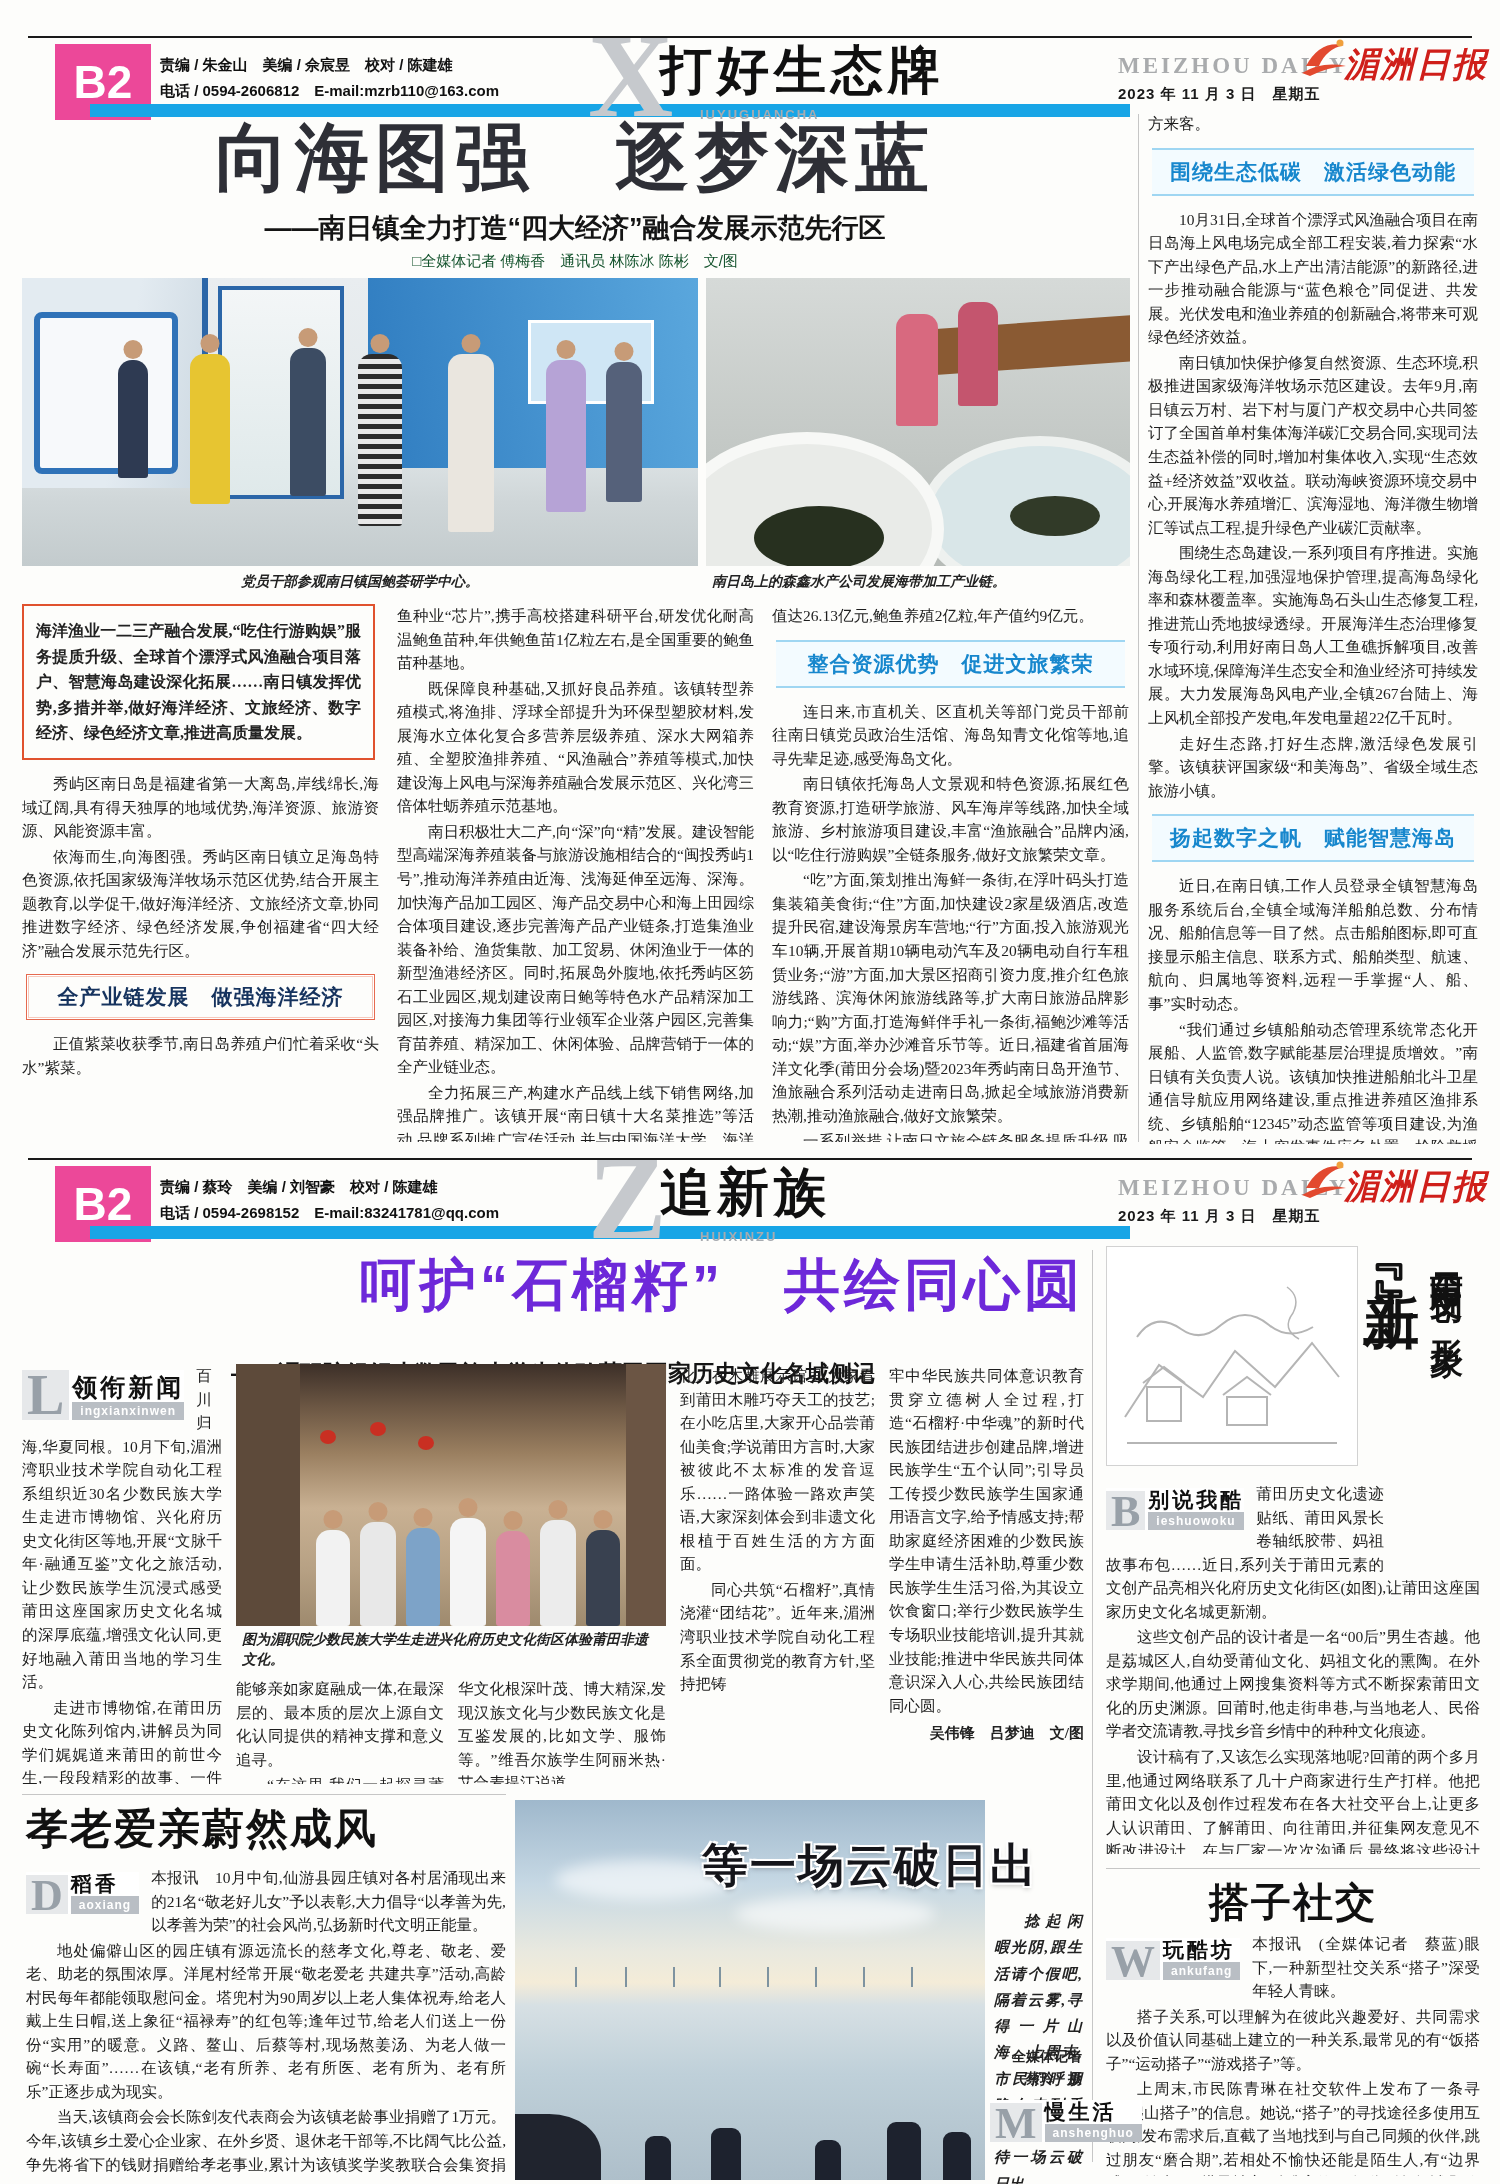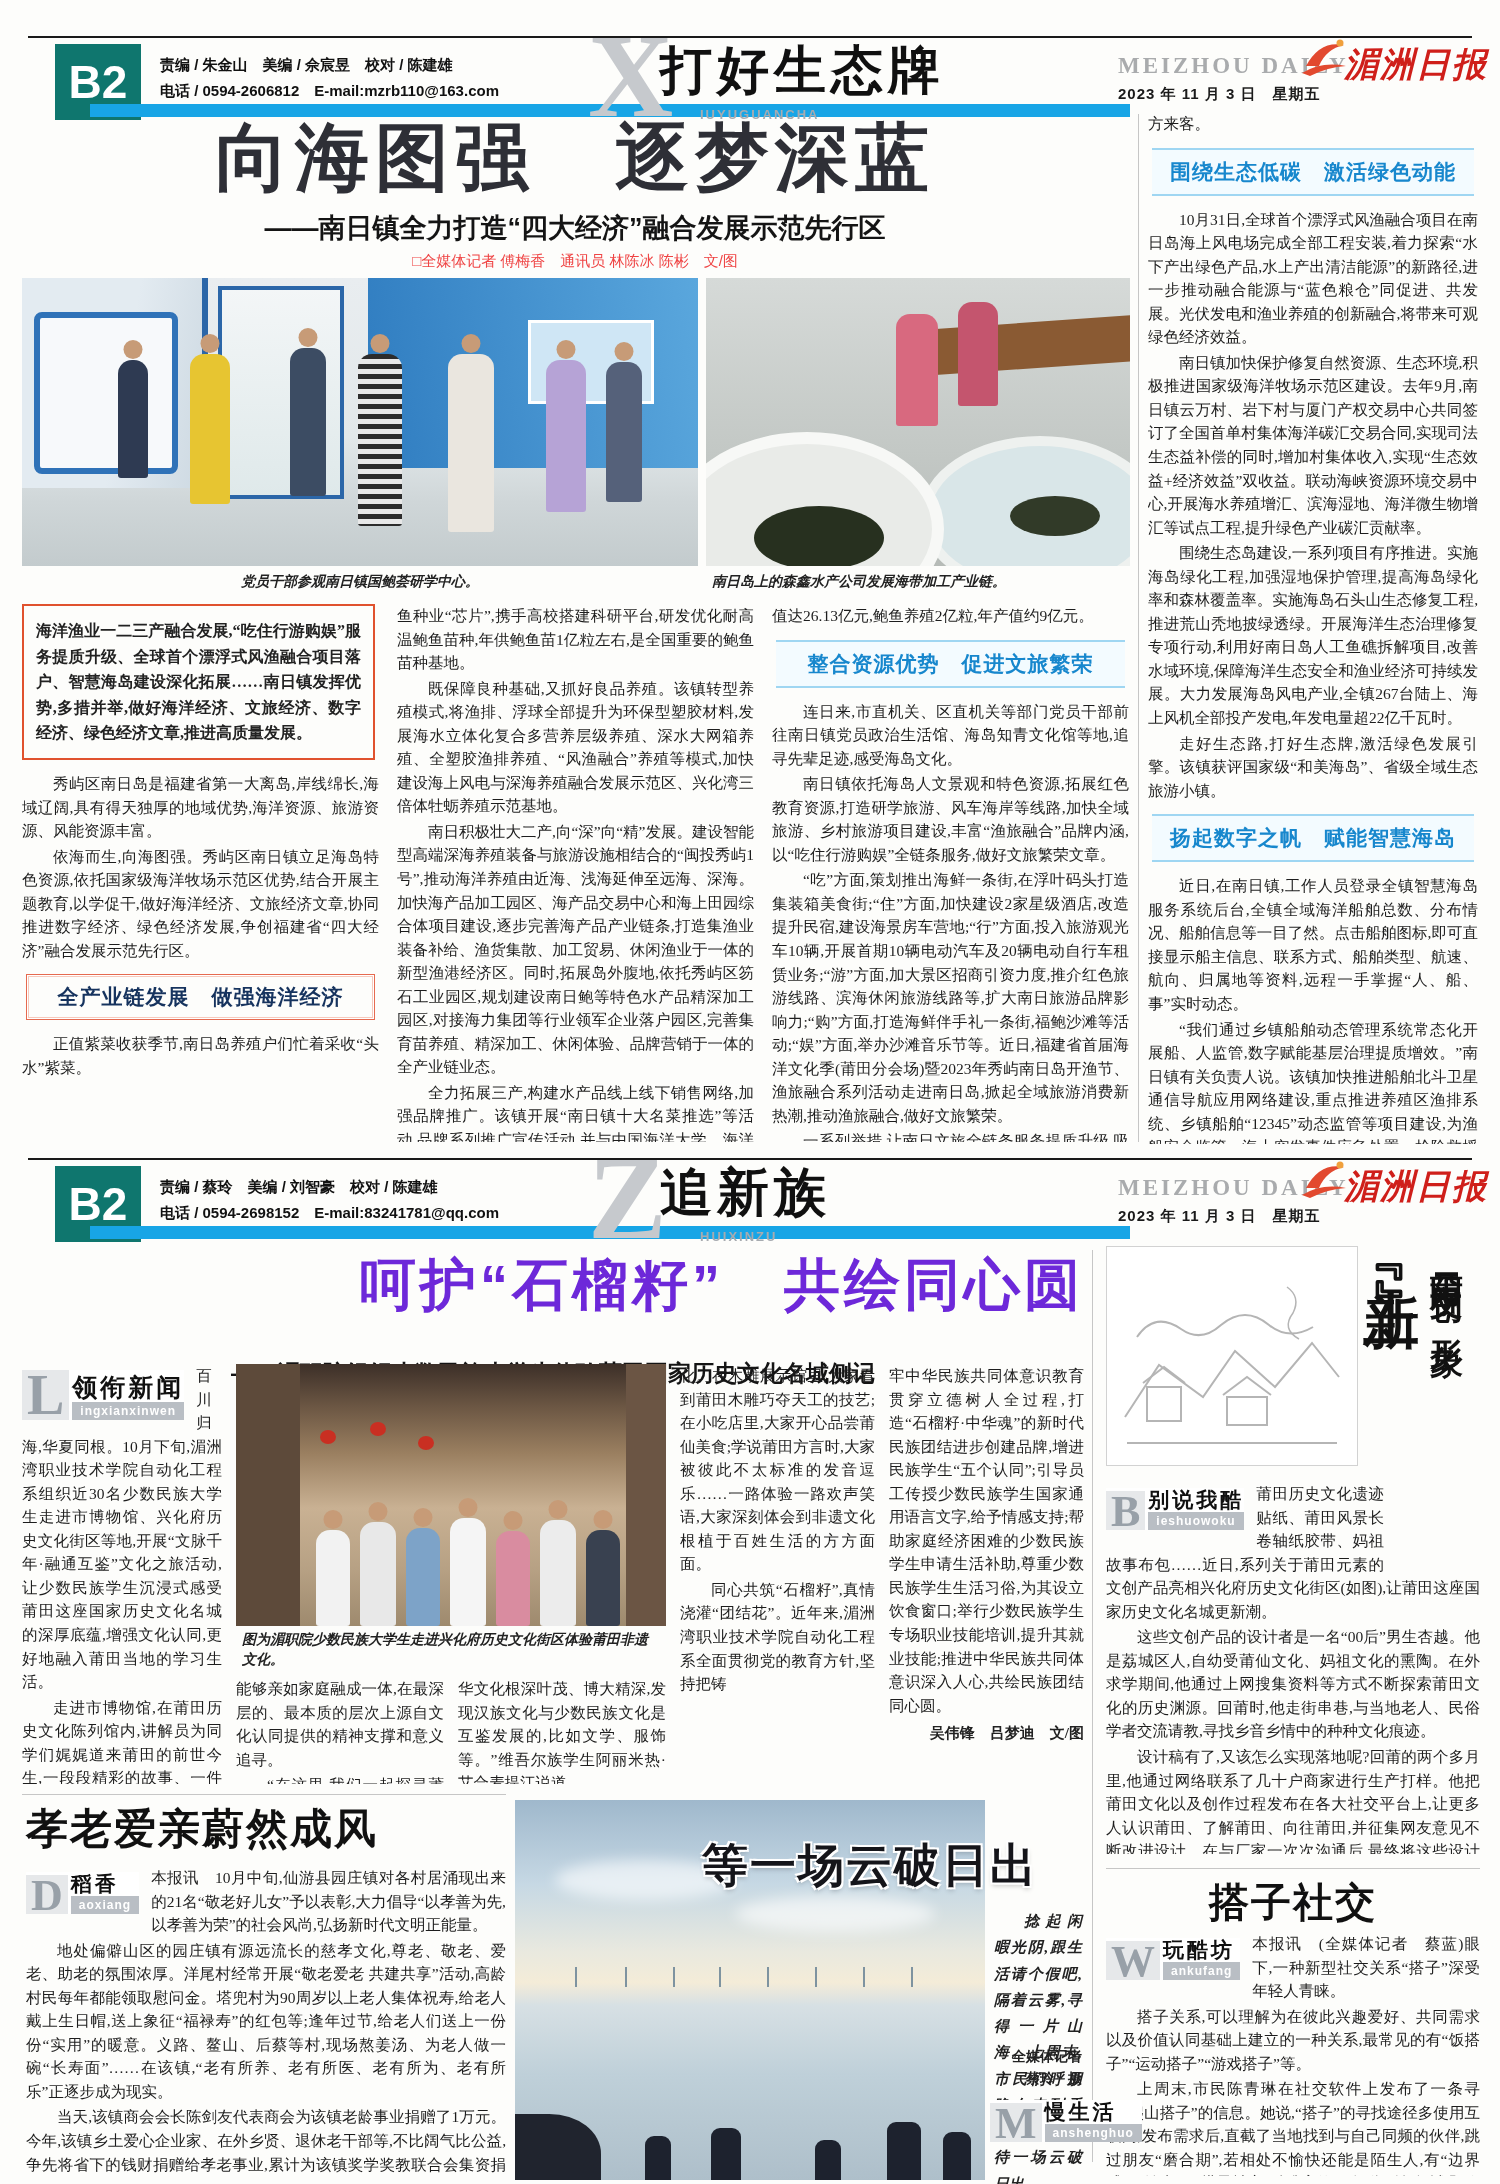--- a/index.html
+++ b/index.html
@@ -2,37 +2,37 @@
 <html><head>
 <meta charset="utf-8">
 <style>
   html,body{margin:0;padding:0;background:#ffffff;}
   body{width:1500px;height:2184px;font-family:"Liberation Serif",serif;color:#1c1c1c;}
   .page{position:relative;width:1500px;height:2184px;background:#fdfdfb;overflow:hidden;}
   .rule{position:absolute;background:#1a1a1a;}
   .vrule{position:absolute;width:1px;background:#c6c6c6;}
 
   
-  .badge{position:absolute;width:86px;height:76px;background:#0f766e;color:#fff;
+  .badge{position:absolute;width:96px;height:76px;background:#ec4899;color:#fff;
          font:900 46px/1 "Liberation Sans",sans-serif;display:flex;align-items:center;justify-content:center;}
   .edinfo{position:absolute;font:600 15px/1.75 "Liberation Sans",sans-serif;color:#111;}
   .bluebar{position:absolute;height:13px;background:#18a5e6;}
   .mast{position:absolute;width:360px;height:110px;}
   .mast .ltr{position:absolute;left:0;top:-12px;font:bold 118px/1 "Liberation Serif",serif;color:#c6c9cd;}
   .mast .cn{position:absolute;left:72px;top:14px;font:900 52px/1 "Liberation Sans",sans-serif;color:#101010;letter-spacing:5px;white-space:nowrap;}
   .mast .py{position:absolute;left:112px;top:78px;font:bold 13px/1 "Liberation Sans",sans-serif;color:#a7abb0;letter-spacing:2px;}
   .brand-en{position:absolute;font:bold 23px/1 "Liberation Serif",serif;color:#a9abad;letter-spacing:3px;}
   .brand-date{position:absolute;font:bold 15px/1 "Liberation Sans",sans-serif;color:#1a1a1a;letter-spacing:1px;}
   .logo{position:absolute;width:170px;height:66px;}
   .logo .cn{position:absolute;left:44px;top:12px;font:900 34px/1 "Liberation Serif",serif;font-style:italic;color:#cf1f1a;letter-spacing:2px;white-space:nowrap;}
 
   
   .h1{position:absolute;text-align:center;font:900 74px/1.08 "Liberation Sans",sans-serif;color:#2e2f36;letter-spacing:6px;}
   .h1sub{position:absolute;text-align:center;font:bold 27px/1.2 "Liberation Sans",sans-serif;color:#141414;}
-  .byline{position:absolute;text-align:center;font:15px/1.2 "Liberation Sans",sans-serif;color:#ef4444;}
+  .byline{position:absolute;text-align:center;font:15px/1.2 "Liberation Sans",sans-serif;color:#14532d;}
   .h2{position:absolute;text-align:right;font:900 56px/1.1 "Liberation Sans",sans-serif;color:#6d28d9;letter-spacing:4px;}
   .h3{font:900 42px/1.1 "Liberation Sans",sans-serif;color:#111;letter-spacing:2px;}
 
   
   .bodytext p{margin:0 0 2px;text-indent:2em;font-size:15.5px;line-height:1.52;text-align:justify;color:#1d1d1d;}
   .bodytext p.noind{text-indent:0;}
   .cols{position:absolute;display:flex;overflow:hidden;}
   .col{overflow:hidden;}
   .caption{font:bold italic 14px/1.4 "Liberation Serif",serif;color:#222;}
 

